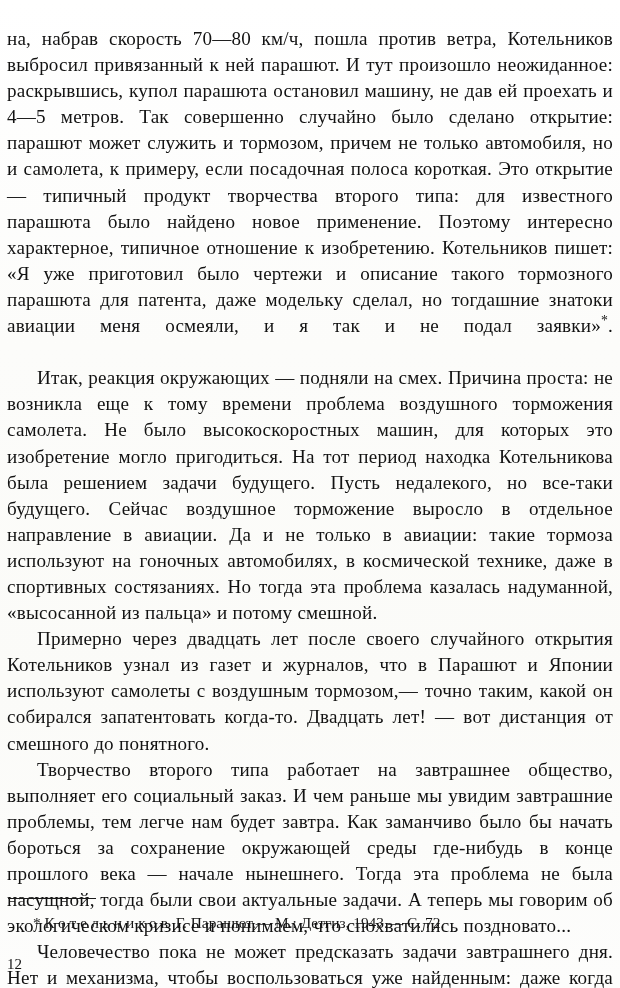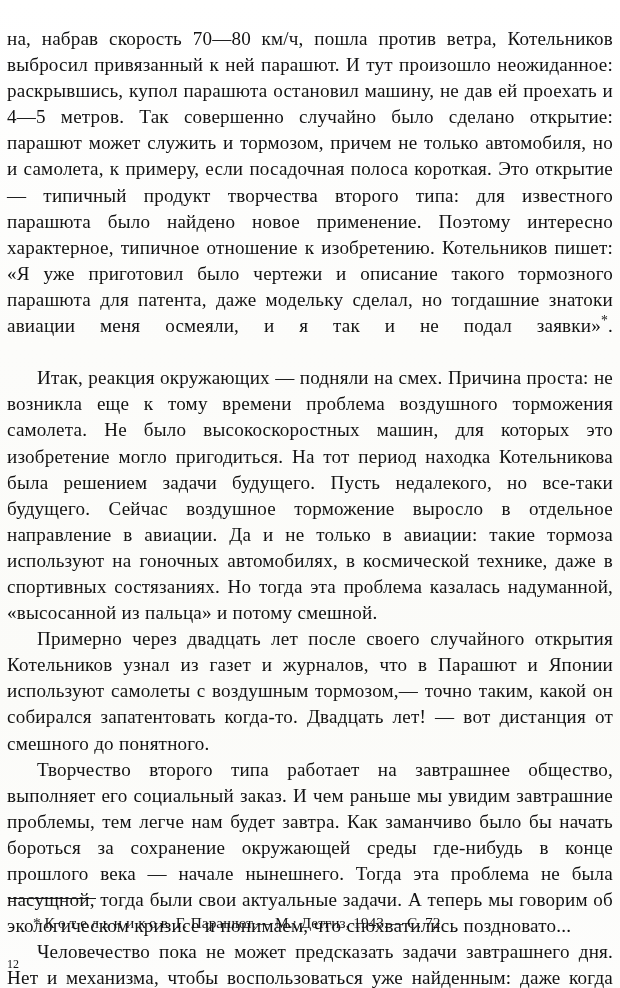--- a/index.html
+++ b/index.html
@@ -89,21 +89,21 @@
   }
 
   .fn-author {
     letter-spacing: 0.26em;
   }
 
   .page-number {
     position: absolute;
     left: 7px;
     top: 953px;
-    font-size: 12px;
+    font-size: 15px;
     line-height: 22px;
     color: #141414;
   }
 </style>
 </head>
 <body>
 
 <div class="page">
 
   <div class="paper-tint"></div>

